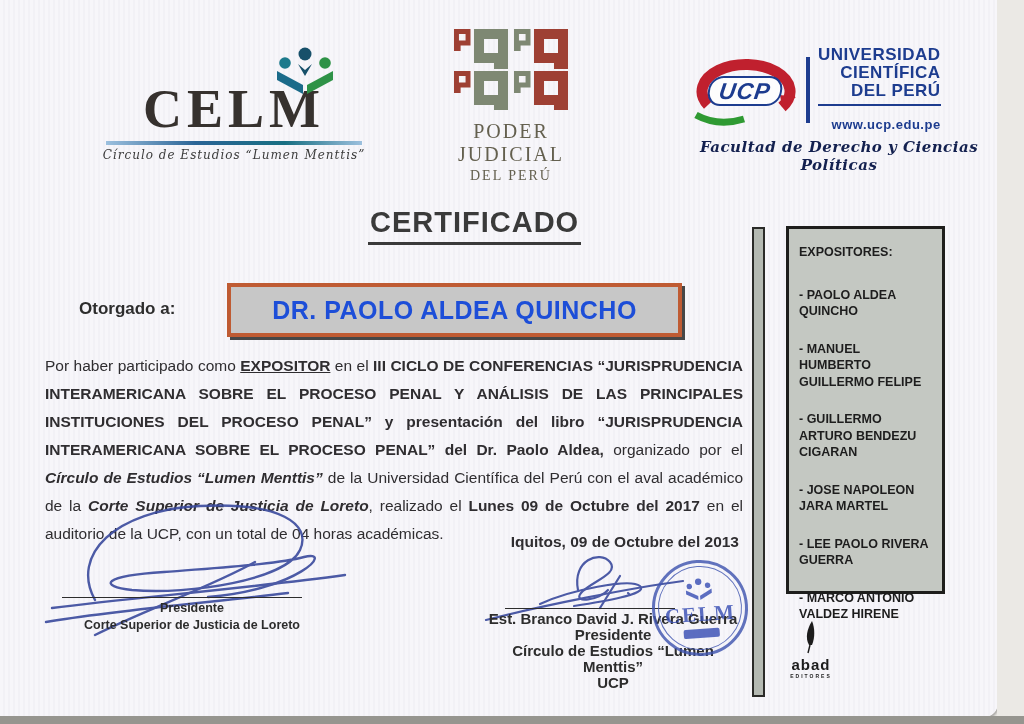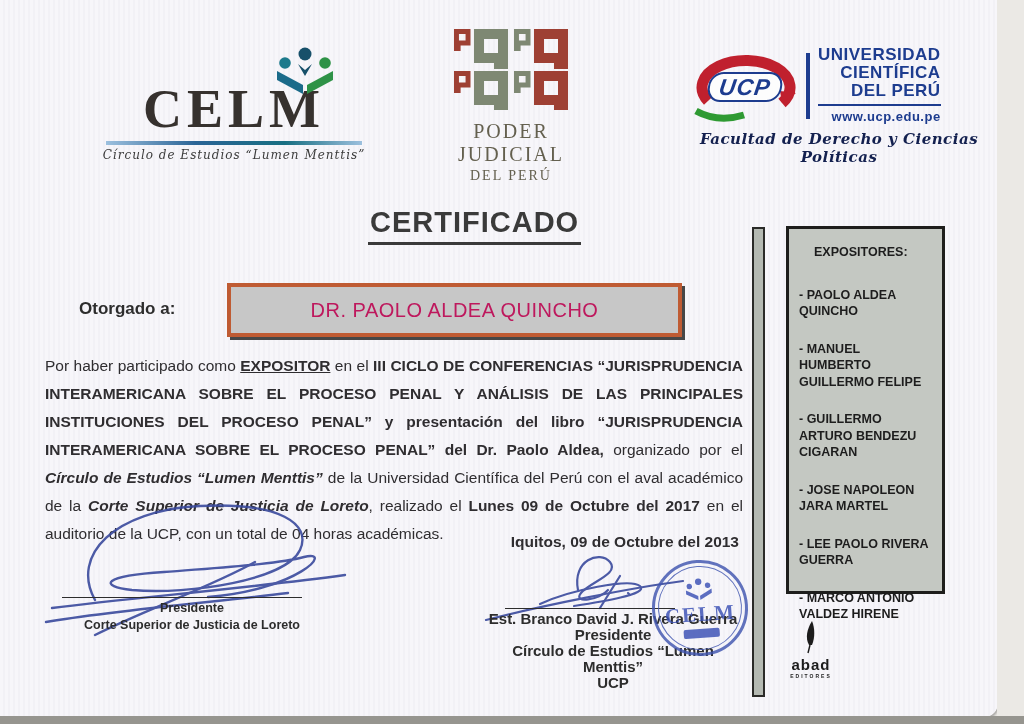--- a/index.html
+++ b/index.html
@@ -37,33 +37,33 @@
   
   .ucp-logo { left:686px; top:46px; width:306px; }
   .ucp-row { display:flex; align-items:center; }
   .ucp-mark { position:relative; width:118px; height:74px; flex:0 0 auto; }
   .ucp-acronym { position:absolute; left:22px; top:23px; width:74px; height:30px;
                  background:#fdfdfd; border:2px solid #1d3c8f; border-radius:14px;
                  color:#1d3c8f; font-weight:bold; font-style:italic; font-size:23px;
                  text-align:center; line-height:26px; letter-spacing:1px; transform:skewX(-8deg); }
   .ucp-divider { width:4px; height:66px; background:#1d3c8f; margin:0 8px 0 2px; flex:0 0 auto; }
   .ucp-names { color:#1d3c8f; font-weight:bold; font-size:17px; line-height:18px; letter-spacing:.5px;text-align:right; }
-  .ucp-web { font-size:13px; margin-top:4px; border-top:2px solid #1d3c8f; padding-top:2px; }
+  .ucp-web { font-size:13px; margin-top:4px; border-top:2px solid #1d3c8f; padding-top:10px; }
   .ucp-faculty { font-family:"DejaVu Serif", serif; font-style:italic; font-weight:bold;
                  font-size:15px; color:#13204f; text-align:center; margin-top:4px; letter-spacing:.5px; }
 
   
   .cert-title { left:368px; top:206px; font-size:29px; font-weight:bold; color:#3a3a3a;
                 letter-spacing:1px; border-bottom:3px solid #3a3a3a; padding:0 2px 3px 2px; }
   .award-label { left:79px; top:299px; font-size:17px; font-weight:bold; color:#2d2d2d; }
   .award-box { left:227px; top:283px; width:455px; height:54px;
                background:#c7c7c7; border:4px solid #bf5b33;
                box-shadow:3px 3px 0 #474747;
                display:flex; align-items:center; justify-content:center; }
-  .award-name { font-size:20px; font-weight:normal; color:#be185d; letter-spacing:.5px; }
+  .award-name { font-size:25px; font-weight:bold; color:#1d4ed8; letter-spacing:.5px; }
 
   
   .cert-body { left:45px; top:352px; width:698px; font-size:15.5px; line-height:28px;
                color:#2f2d30; text-align:justify; }
   .b { font-weight:bold; }
   .u { text-decoration:underline; }
   .i { font-style:italic; }
   .date-line { left:45px; top:533px; width:694px; text-align:right;
                font-size:15.5px; font-weight:bold; color:#2f2d30; }
 
@@ -83,21 +83,21 @@
   .stamp-word { font-family:"Liberation Serif", serif; font-weight:bold; font-size:21px;
                 color:#3a50b5; letter-spacing:2px; margin-top:2px; }
   .stamp-bar { width:36px; height:9px; background:#3a50b5; border-radius:2px; margin-top:2px; }
 
   
   .side-strip { left:752px; top:227px; width:13px; height:470px;
                 background:#b4b9b2; border:2px solid #2a2a28; }
   .expositores { left:786px; top:226px; width:159px; height:368px;
                  background:#c4c8c2; border:3px solid #1e1e1c; padding:15px 10px;
                  font-weight:bold; font-size:12.5px; color:#1d1d1d; line-height:16.5px; }
-  .expositores .head { margin-bottom:26px;margin-left:15px; }
+  .expositores .head { margin-bottom:26px; }
   .expositores .item { margin-bottom:21px; }
   .abad { left:782px; top:620px; width:58px; text-align:center; }
   .abad-name { font-size:15px; font-weight:bold; color:#1c1c1c; letter-spacing:1px; margin-top:-2px; }
   .abad-sub { font-size:5px; font-weight:bold; color:#1c1c1c; letter-spacing:2px; }
   .codigo { left:846px; top:608px; width:97px; height:88px; background:#f9f8f6;
             border:3px solid #1e1e1c; padding:7px 6px; font-weight:bold; color:#1d1d1d; }
   .codigo .top { font-size:10px; line-height:12.5px; }
   .codigo .rule { border-top:2px solid #1e1e1c; margin:7px 0 5px 0; }
   .codigo .bottom { font-size:9px; line-height:11.5px; }
 </style>

